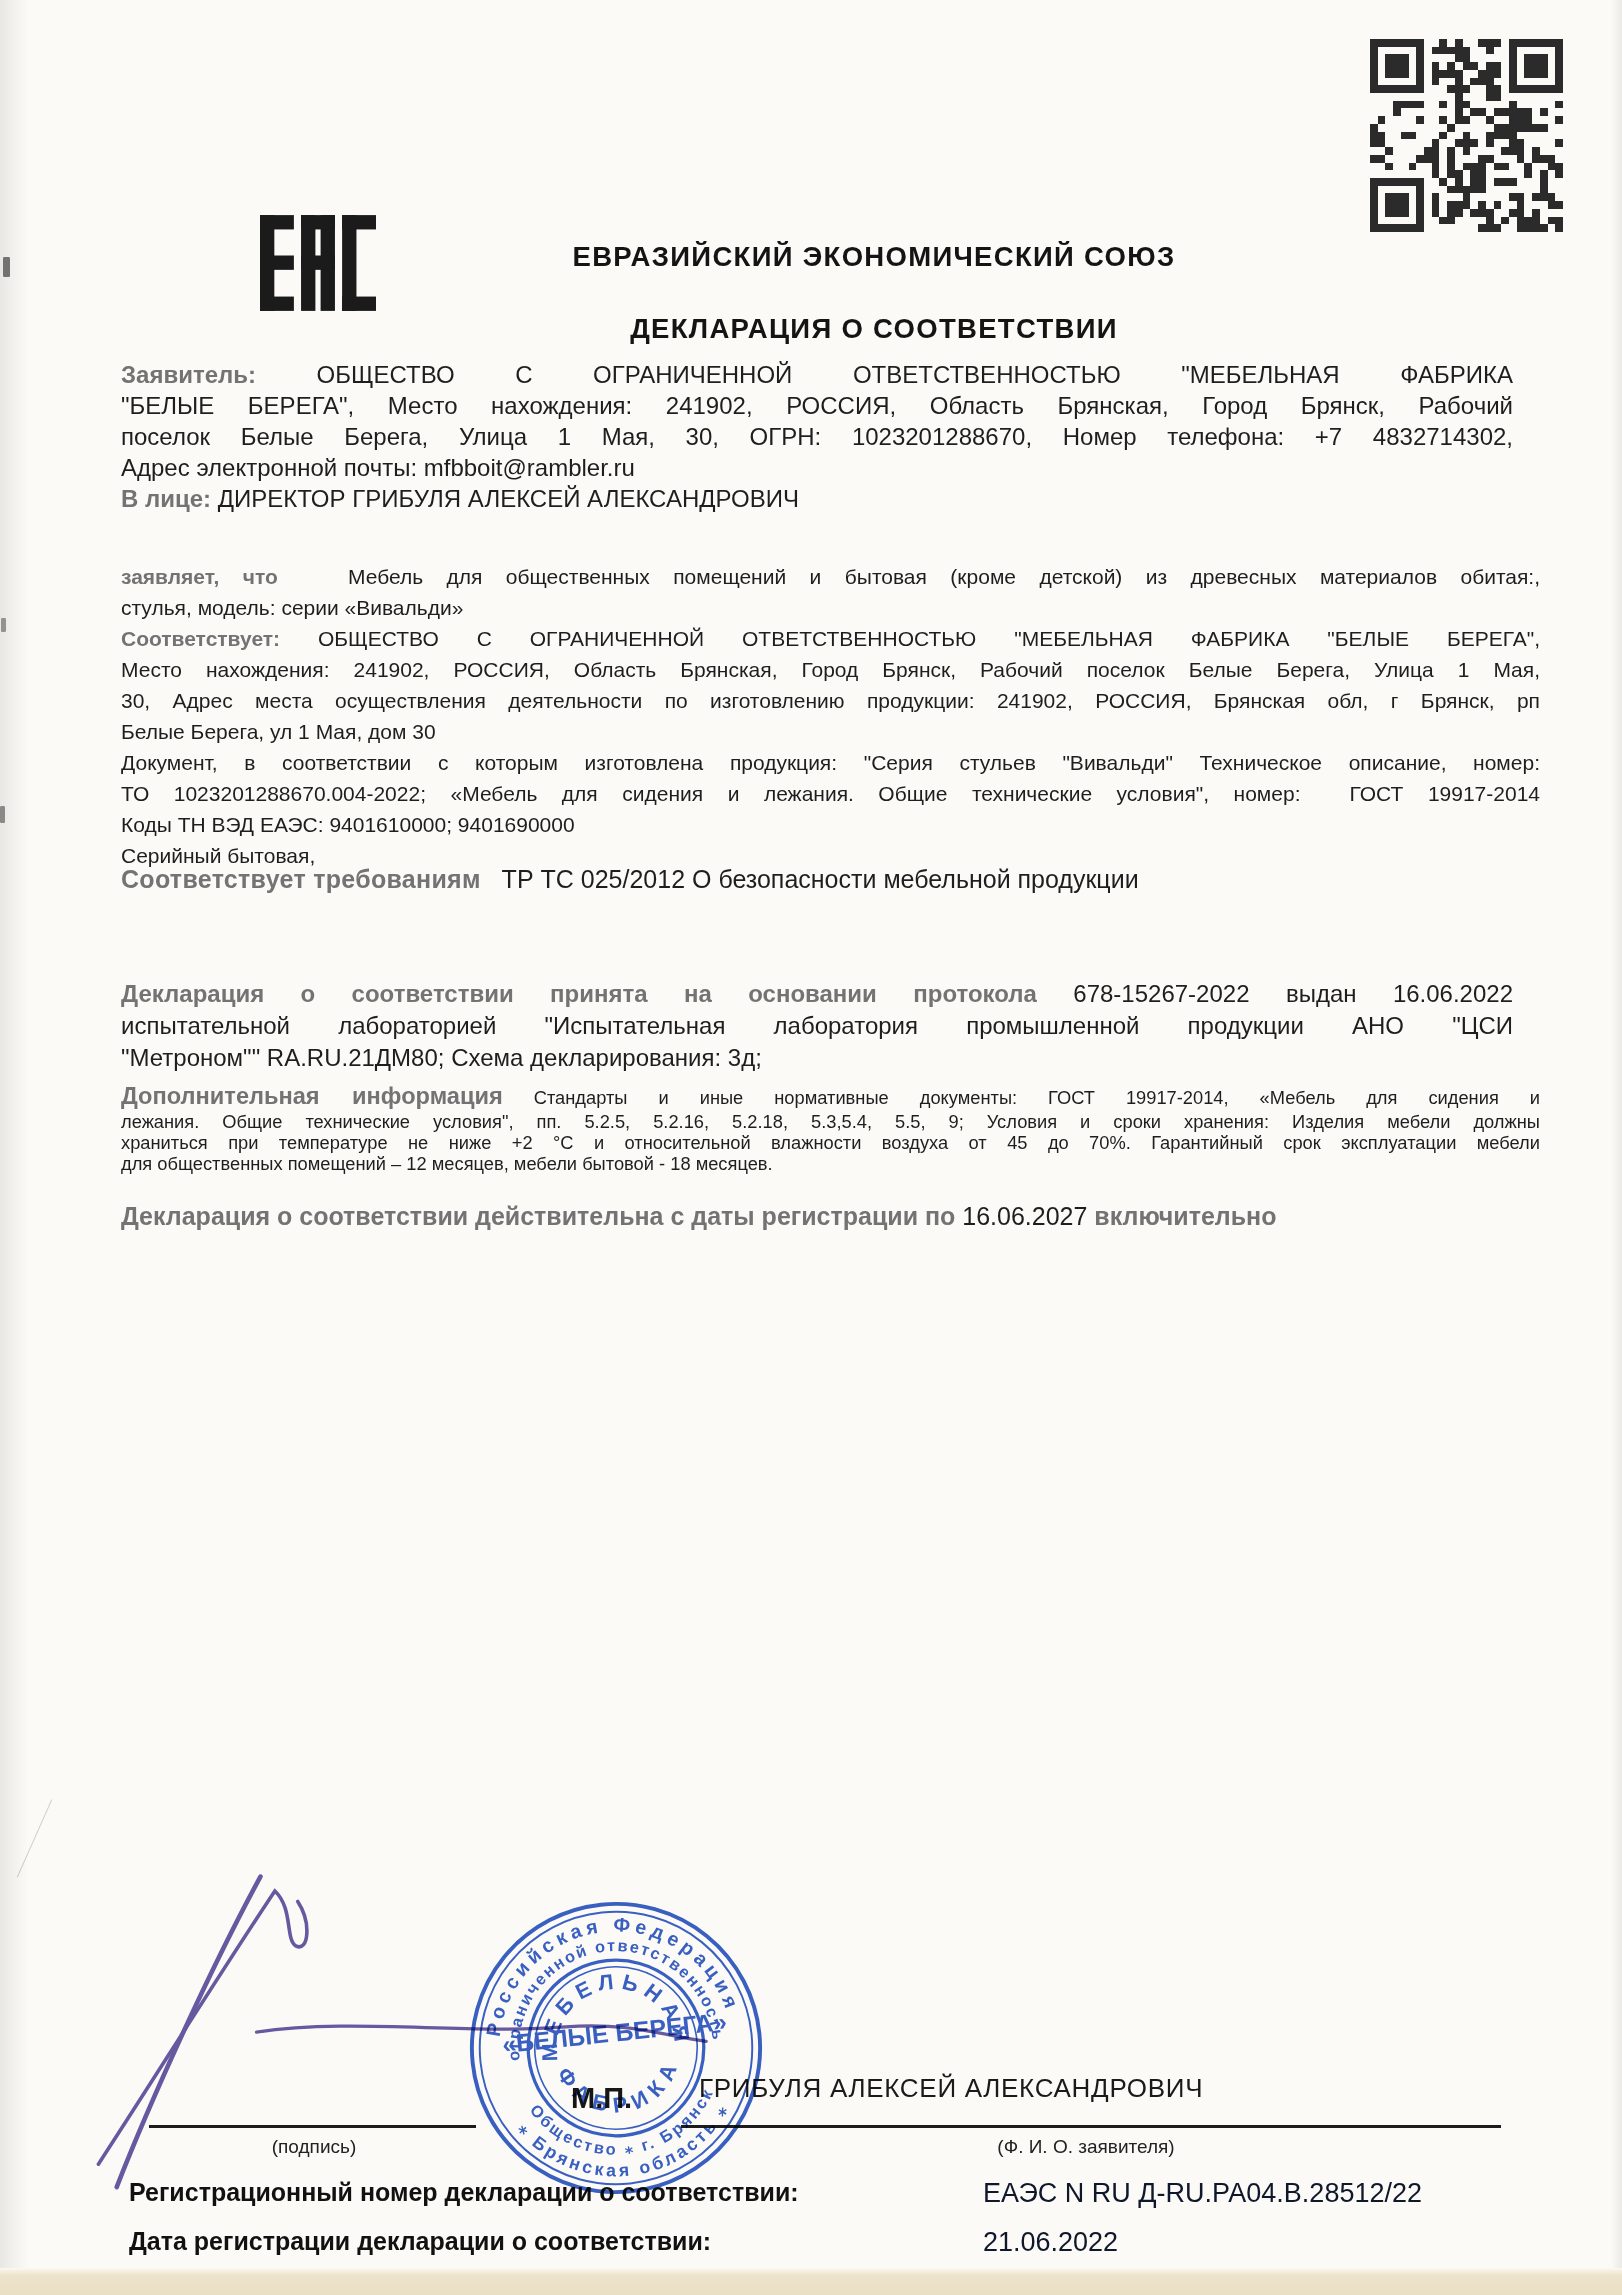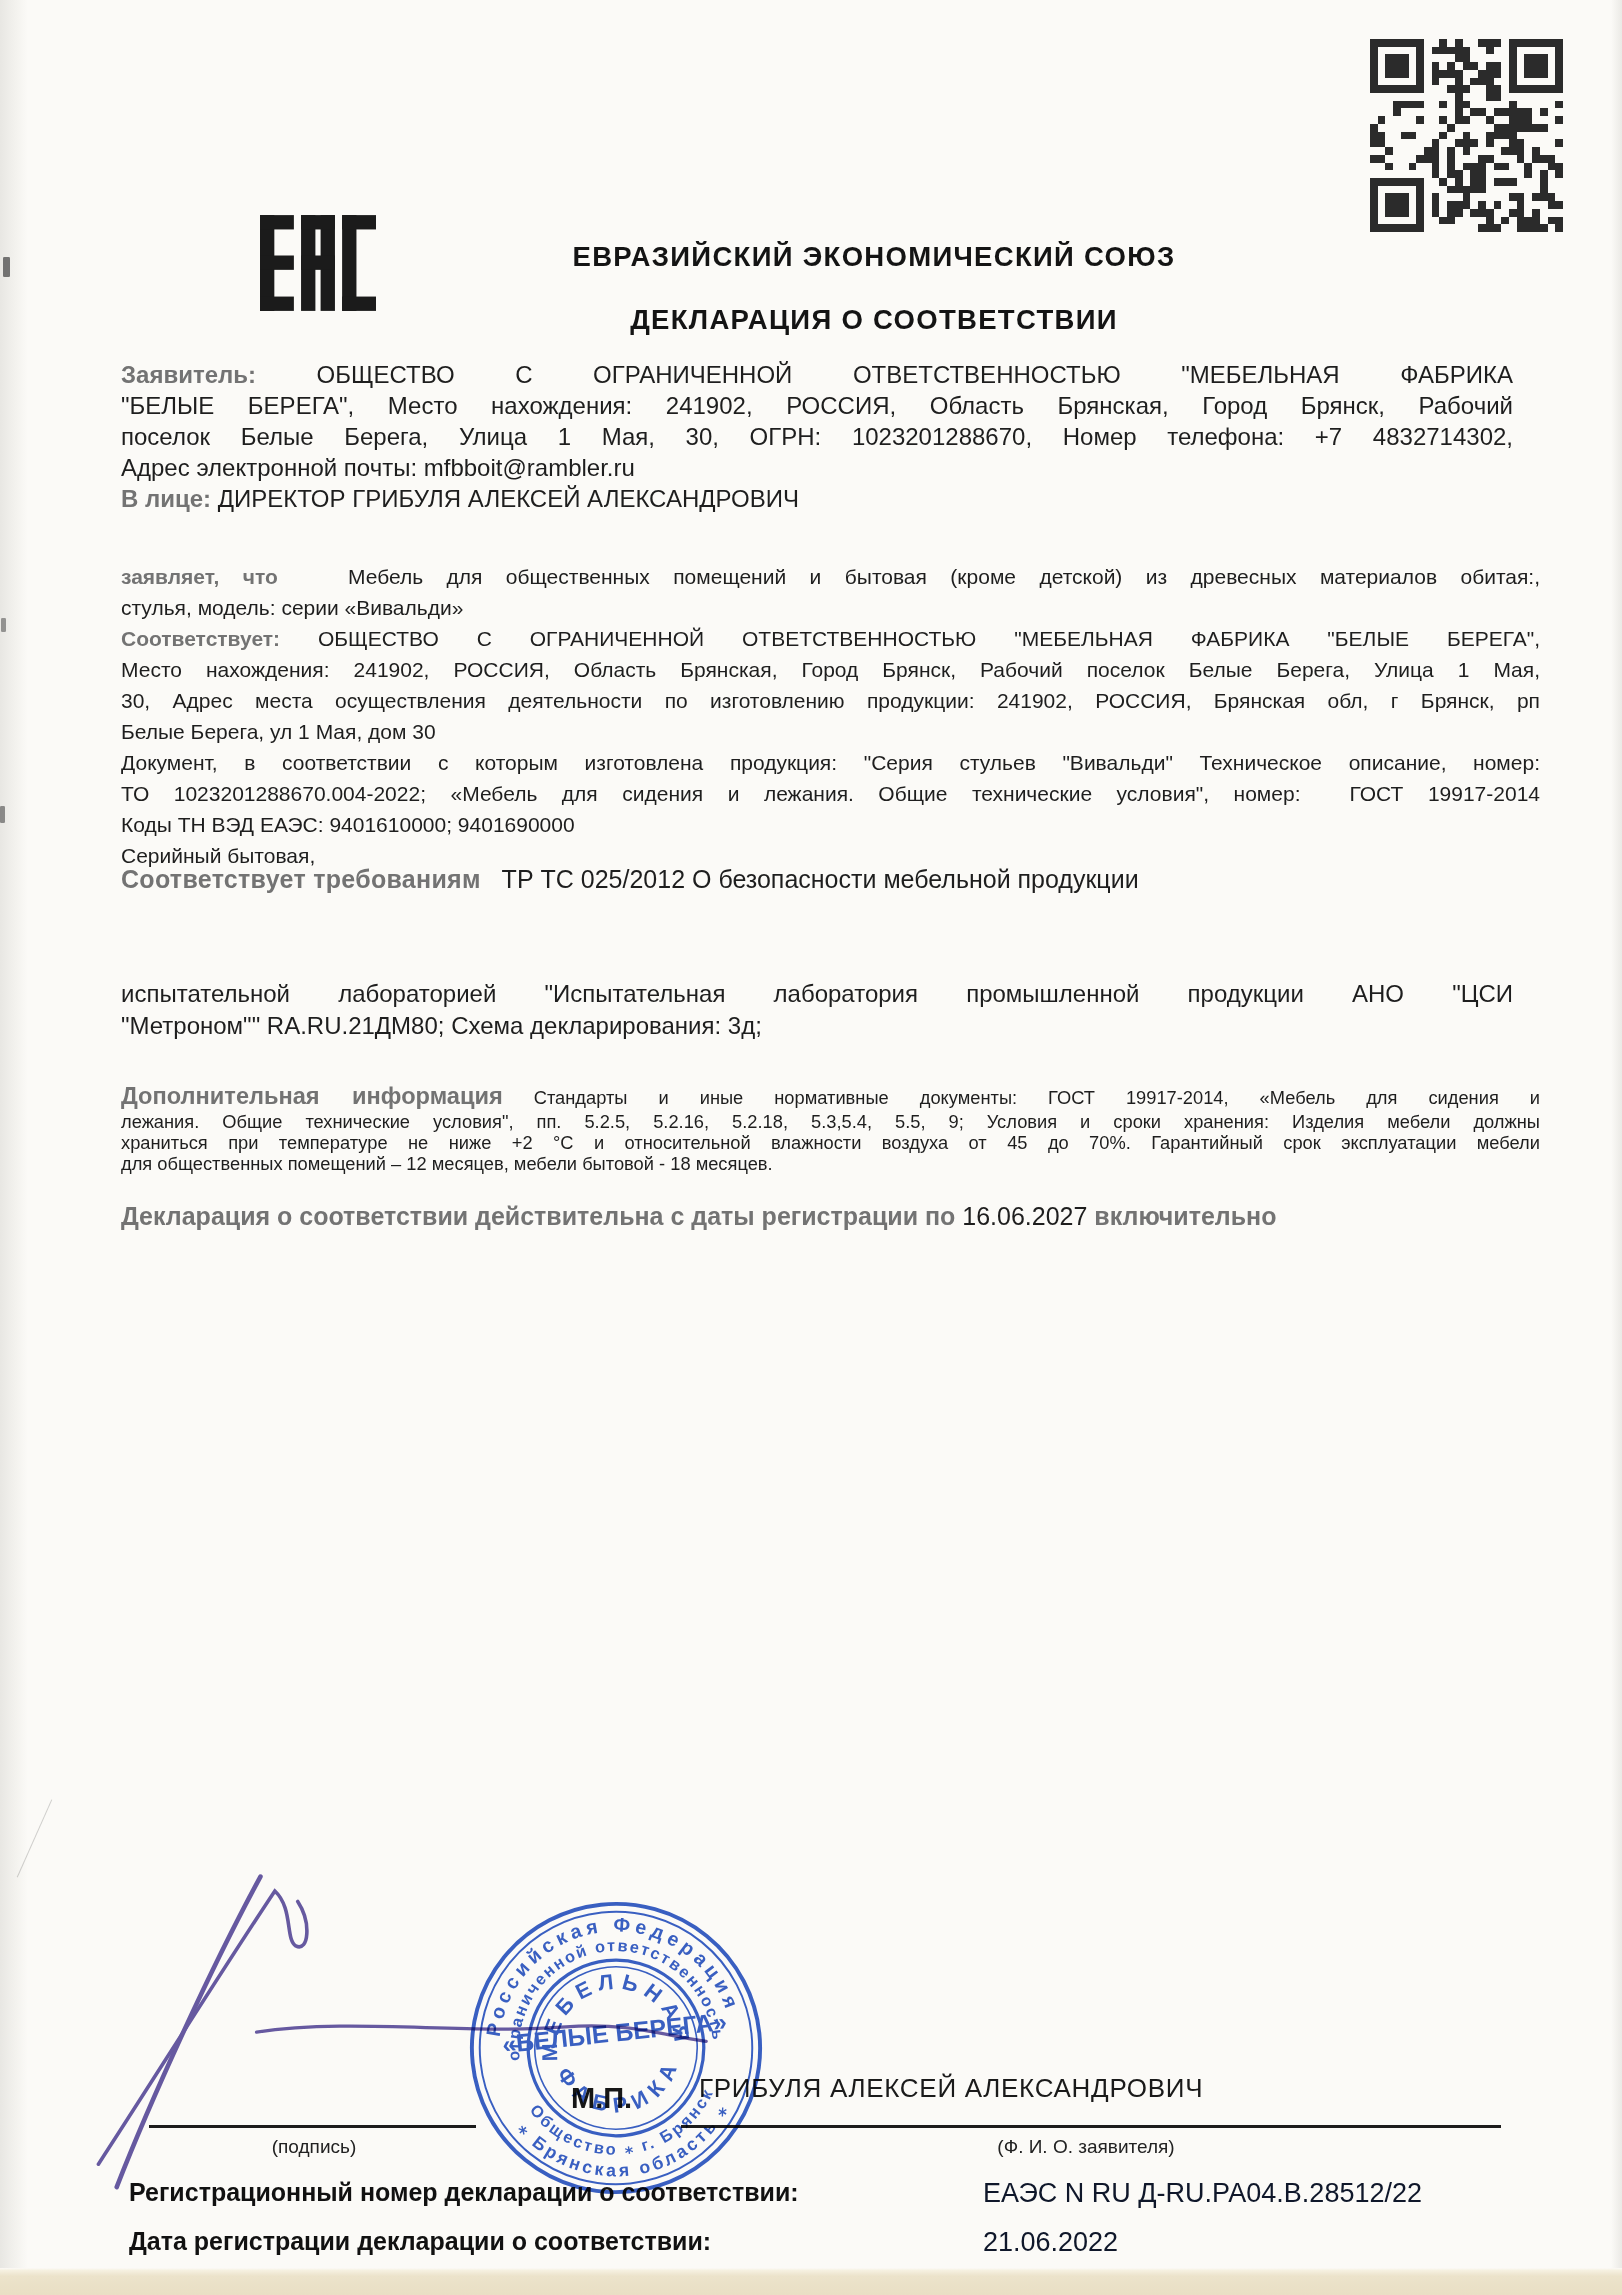--- a/index.html
+++ b/index.html
@@ -19,21 +19,21 @@
   .mark{position:absolute;background:#4a4a4a;border-radius:1.3px;}
   .scratch{position:absolute;width:1.3px;height:85px;background:#9a9a96;opacity:.45;transform:rotate(24deg);}
 
   .blk{position:absolute;left:121px;}
   .ln{white-space:pre-wrap;}
   .j{text-align:justify;text-align-last:justify;}
   b{font-weight:bold;color:#737373;}
 
   .title-wrap{position:absolute;left:429px;top:241px;width:890px;text-align:center;
     font-weight:bold;font-size:27.5px;letter-spacing:1.3px;color:#141414;}
-  .title-wrap .t2{margin-top:31px;}
+  .title-wrap .t2{margin-top:40px;}
 
   .applicant{top:359px;width:1392px;font-size:24px;line-height:31px;}
   .declares{top:561px;width:1419px;font-size:21px;line-height:31px;}
   .compliance{top:864px;width:1394px;font-size:25px;line-height:31px;}
   .compliance b{letter-spacing:0.3px;}
   .basis{top:978px;width:1392px;font-size:24px;line-height:32px;}
   .additional{top:1086px;width:1419px;font-size:18.3px;line-height:21px;}
   .additional b{font-size:23.6px;}
   .additional .ln:first-child{margin-bottom:3.3px;}
   .validity{top:1201px;width:1485px;font-size:25px;line-height:31px;}
@@ -320,20 +320,21 @@
     <div class="ln"><span>Белые Берега, ул 1 Мая, дом 30</span></div>
     <div class="ln j"><span>Документ, в соответствии с которым изготовлена продукция: "Серия стульев "Вивальди" Техническое описание, номер:</span></div>
     <div class="ln j"><span>ТО 1023201288670.004-2022; «Мебель для сидения и лежания. Общие технические условия", номер:  ГОСТ 19917-2014</span></div>
     <div class="ln"><span>Коды ТН ВЭД ЕАЭС: 9401610000; 9401690000</span></div>
     <div class="ln"><span>Серийный бытовая,</span></div>
   </div>
 <div class="blk compliance">
     <div class="ln"><b>Соответствует требованиям</b><span>   ТР ТС 025/2012 О безопасности мебельной продукции</span></div>
   </div>
 <div class="blk basis">
+    <div class="ln j"><b>Декларация о соответствии принята на основании протокола</b><span> 678-15267-2022 выдан 16.06.2022</span></div>
     <div class="ln j"><span>испытательной лабораторией "Испытательная лаборатория промышленной продукции АНО "ЦСИ</span></div>
     <div class="ln"><span>"Метроном"" RA.RU.21ДМ80; Схема декларирования: 3д;</span></div>
   </div>
 <div class="blk additional">
     <div class="ln j"><b>Дополнительная информация</b><span> Стандарты и иные нормативные документы: ГОСТ 19917-2014, «Мебель для сидения и</span></div>
     <div class="ln j"><span>лежания. Общие технические условия", пп. 5.2.5, 5.2.16, 5.2.18, 5.3,5.4, 5.5, 9; Условия и сроки хранения: Изделия мебели должны</span></div>
     <div class="ln j"><span>храниться при температуре не ниже +2 °С и относительной влажности воздуха от 45 до 70%. Гарантийный срок эксплуатации мебели</span></div>
     <div class="ln"><span>для общественных помещений – 12 месяцев, мебели бытовой - 18 месяцев.</span></div>
   </div>
 <div class="blk validity">

